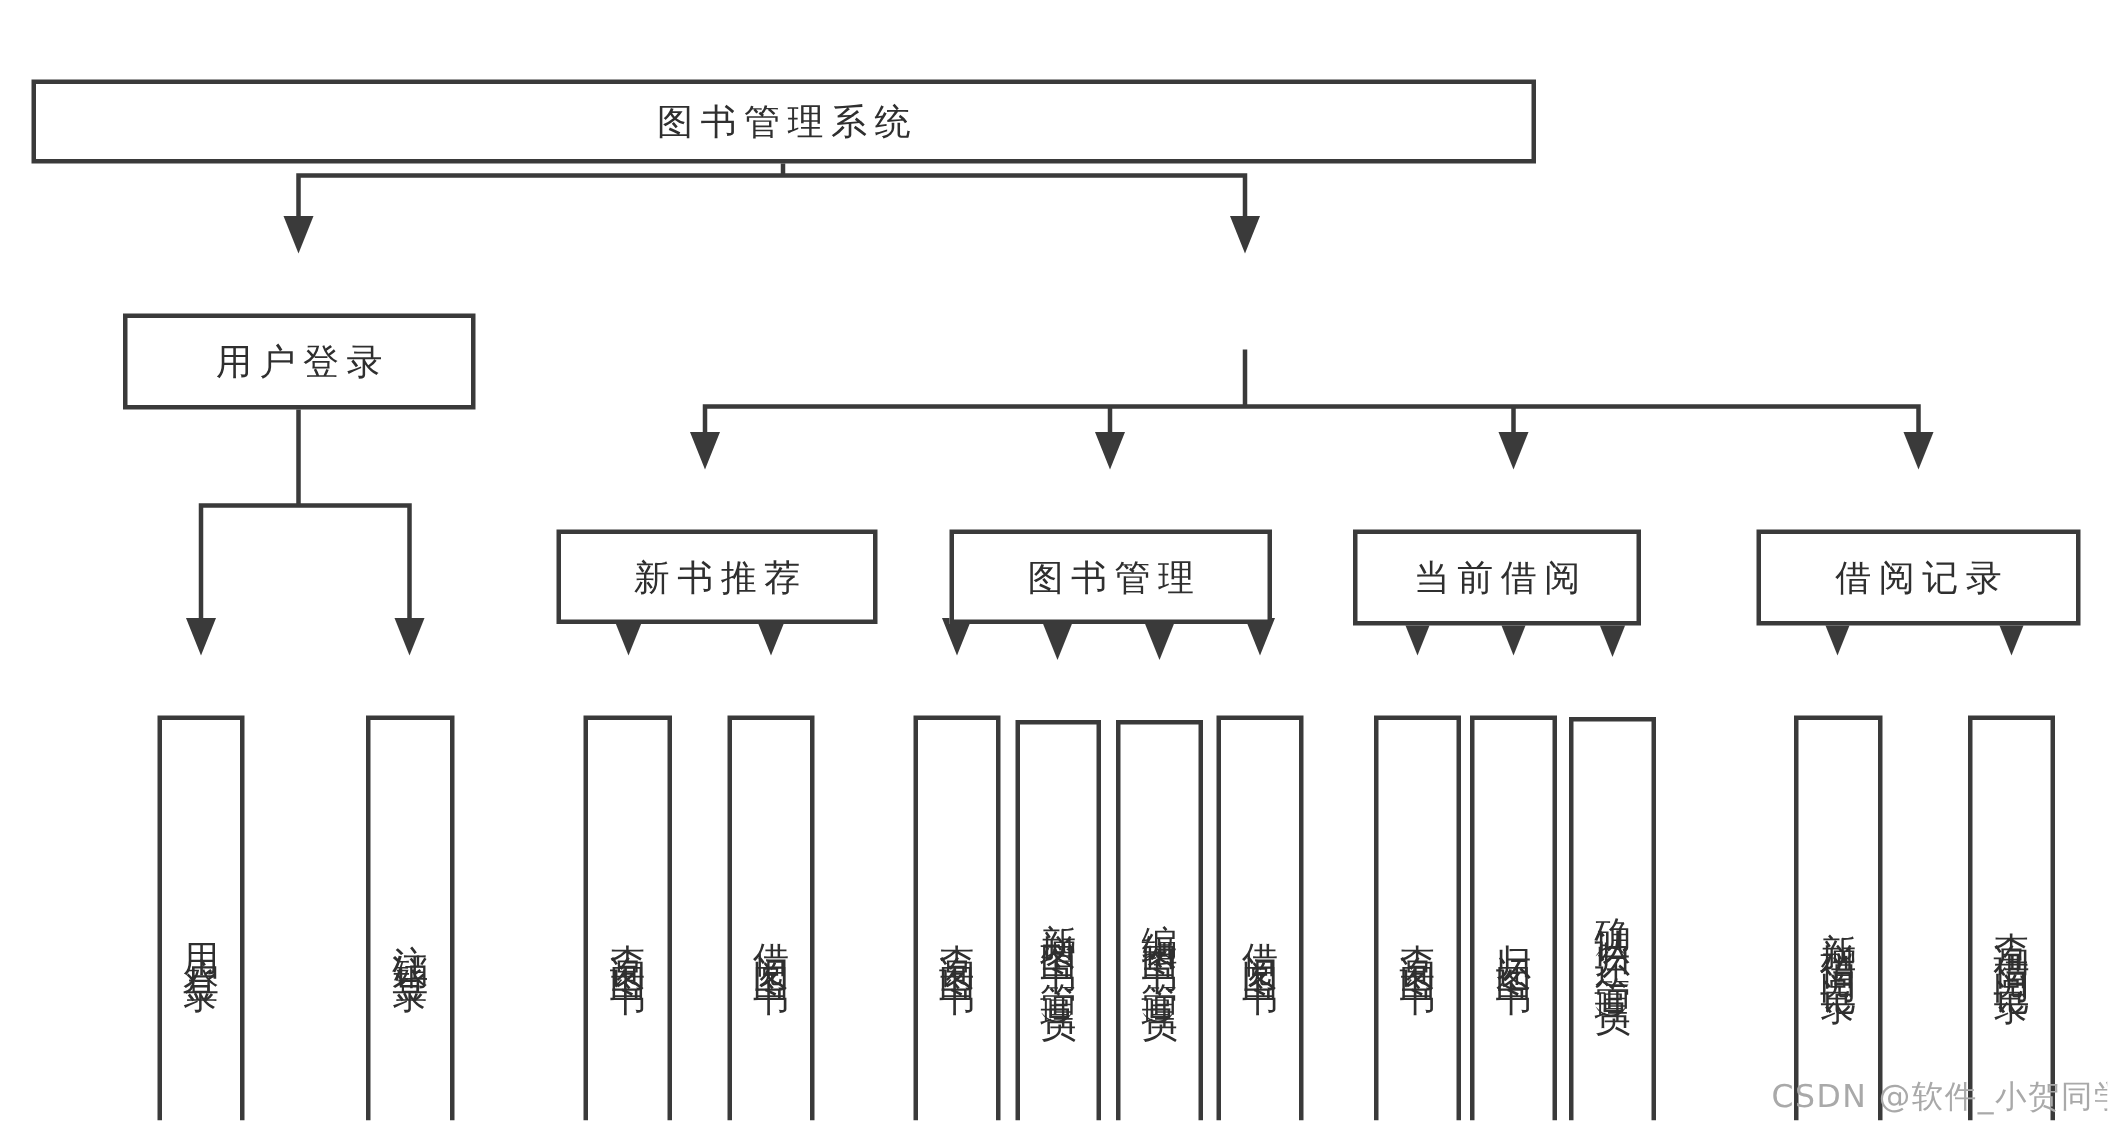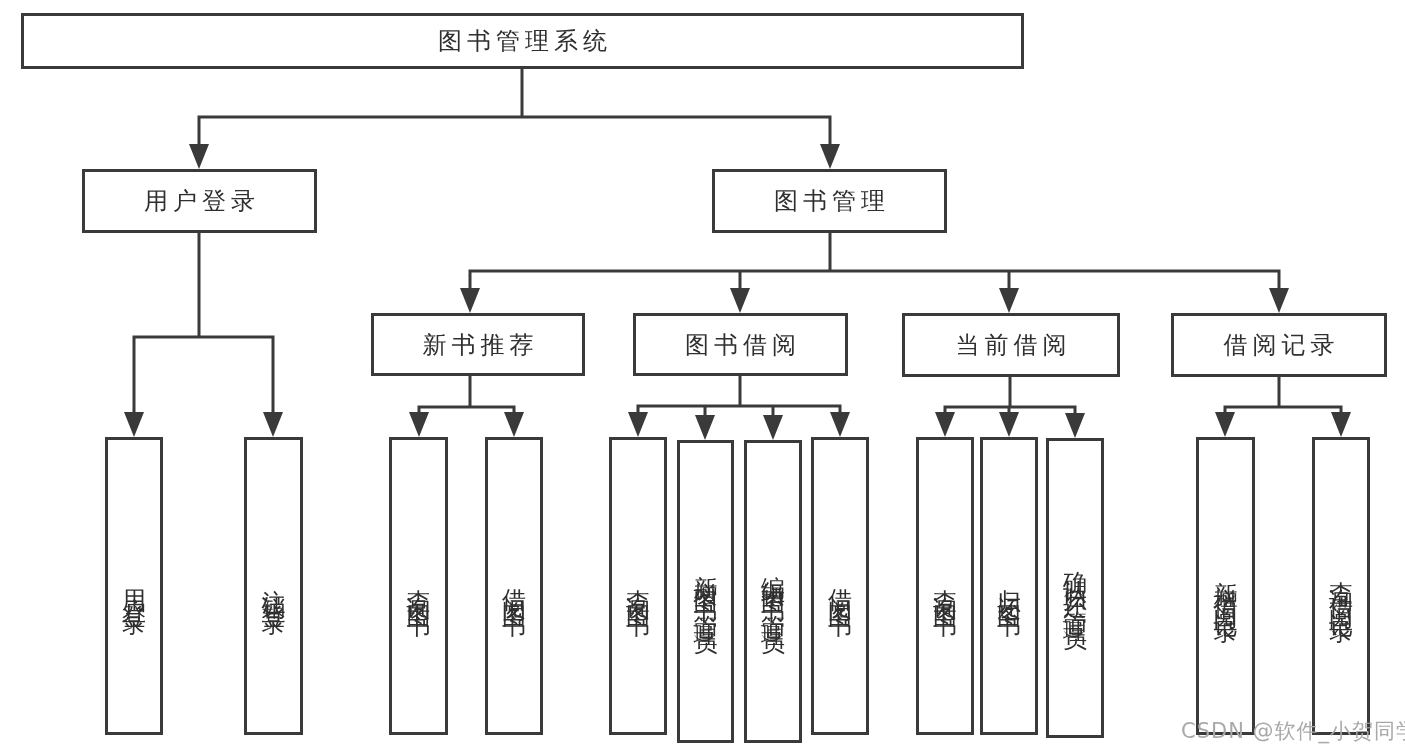--- a/index.html
+++ b/index.html
@@ -24,20 +24,21 @@
   }
   .node {
     position: absolute;
     box-sizing: border-box;
     background: #ffffff;
     border: 3px solid #3a3a3a;
     display: flex;
     align-items: center;
     justify-content: center;
     z-index: 2;
+    margin-top: 40px;
   }
   .node.h span {
     font-size: 24px;
     letter-spacing: 5px;
     white-space: nowrap;
     text-indent: 5px; 
   }
   .node.v .vtext {
     writing-mode: vertical-rl;
     text-orientation: mixed;
@@ -95,31 +96,28 @@
     </g>
   </svg>
 
   <div class="node h" style="left:21px;top:13px;width:1003px;height:56px">
     <span>图书管理系统</span>
   </div>
 
   <div class="node h" style="left:82px;top:169px;width:235px;height:64px">
     <span>用户登录</span>
   </div>
-  <div class="node h" style="left:712px;top:169px;width:235px;height:64px">
-    <span>图书管理</span>
-  </div>
 
   <div class="node h" style="left:371px;top:313px;width:214px;height:63px">
     <span>新书推荐</span>
   </div>
   <div class="node h" style="left:633px;top:313px;width:215px;height:63px">
-    <span>图书借阅</span>
+    <span>图书管理</span>
   </div>
-  <div class="node h" style="left:902px;top:313px;width:218px;height:64px">
+  <div class="node h" style="left:902px;top:313px;width:192px;height:64px">
     <span>当前借阅</span>
   </div>
   <div class="node h" style="left:1171px;top:313px;width:216px;height:64px">
     <span>借阅记录</span>
   </div>
 
   <div class="node v" style="left:105px;top:437px;width:58px;height:298px">
     <span class="vtext">用户登录</span>
   </div>
   <div class="node v" style="left:244px;top:437px;width:59px;height:298px">

